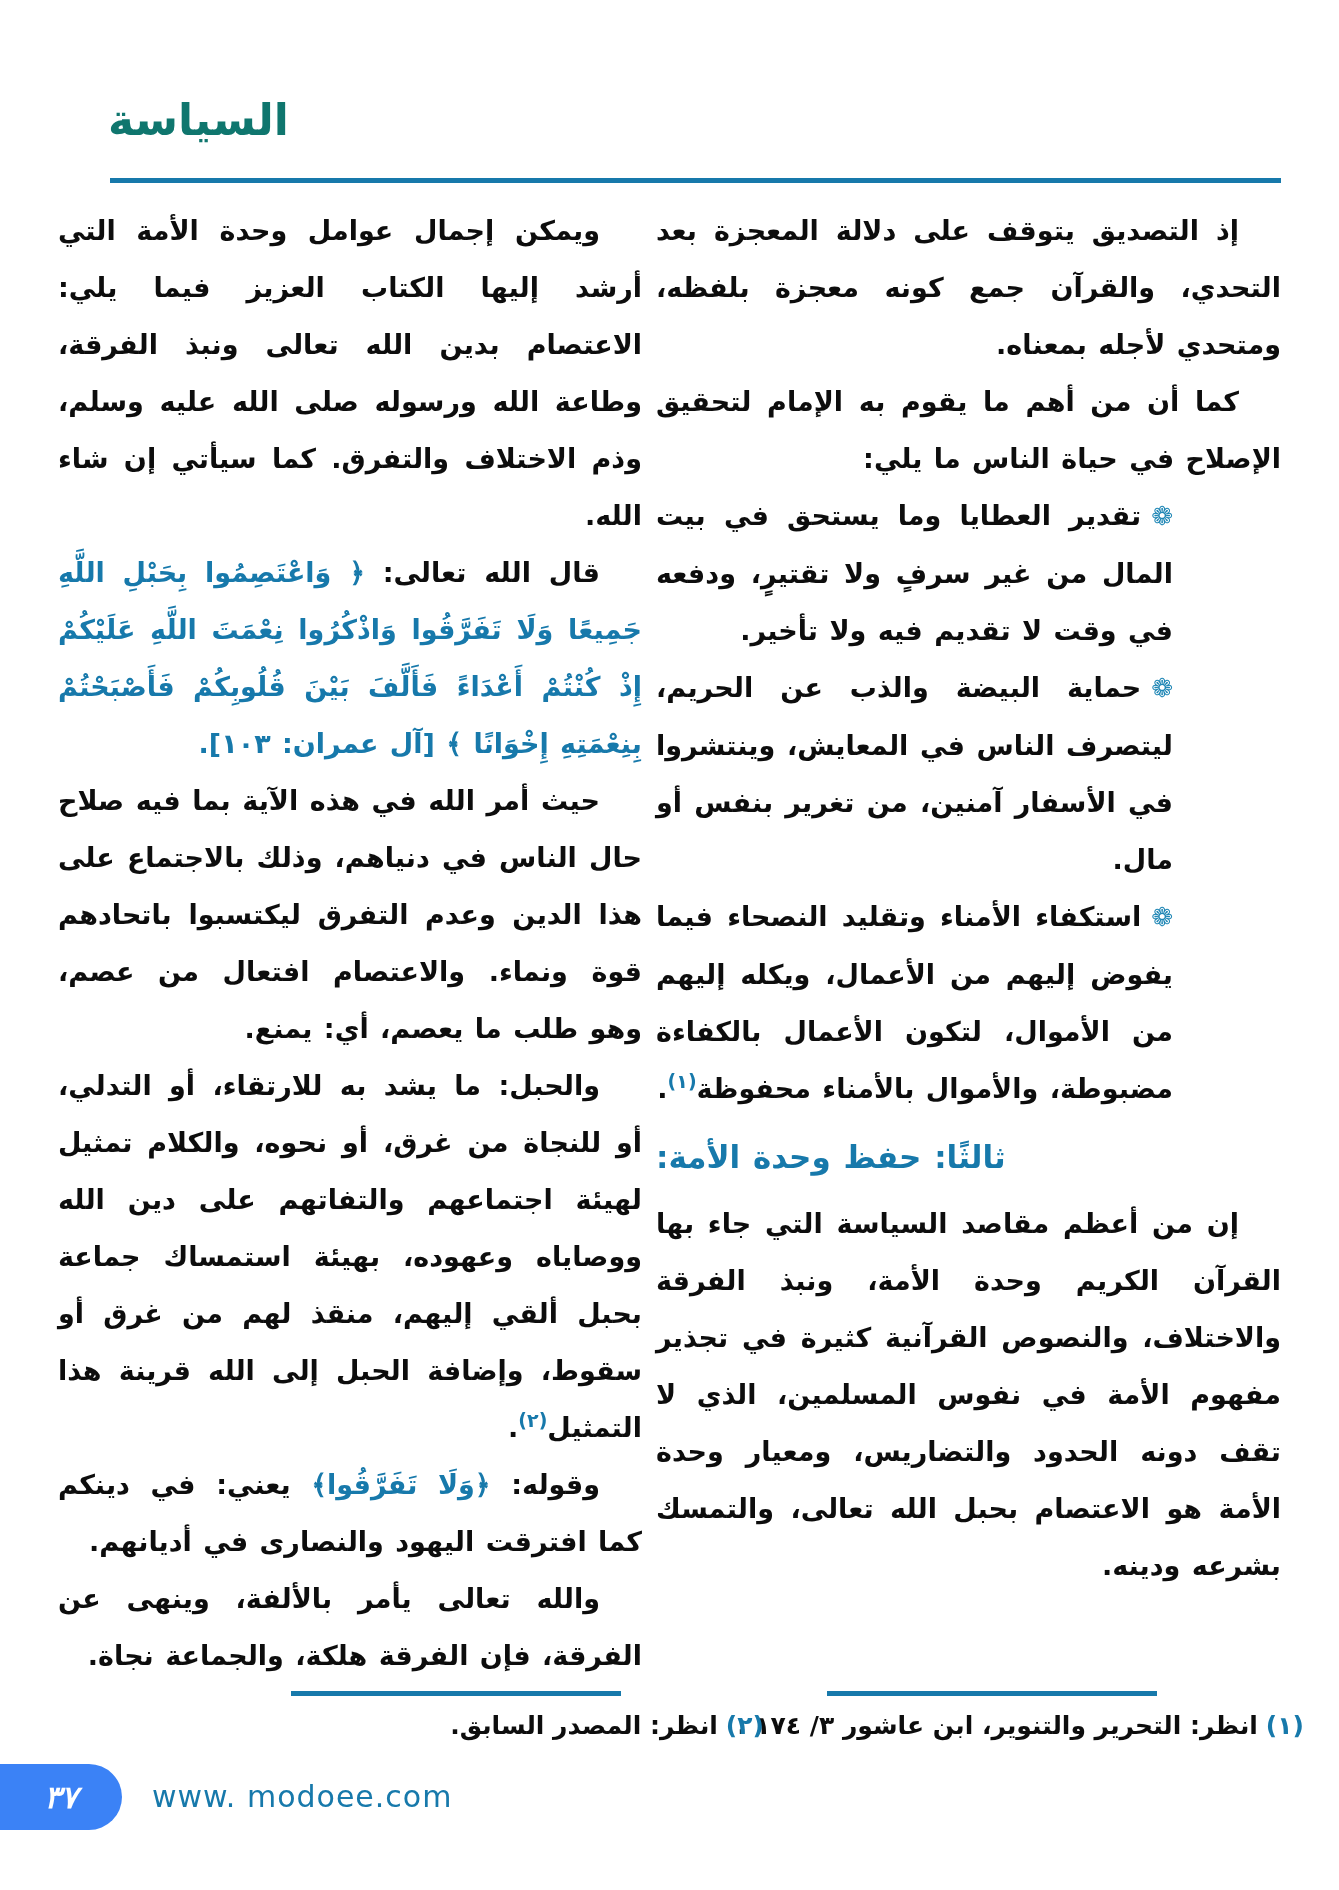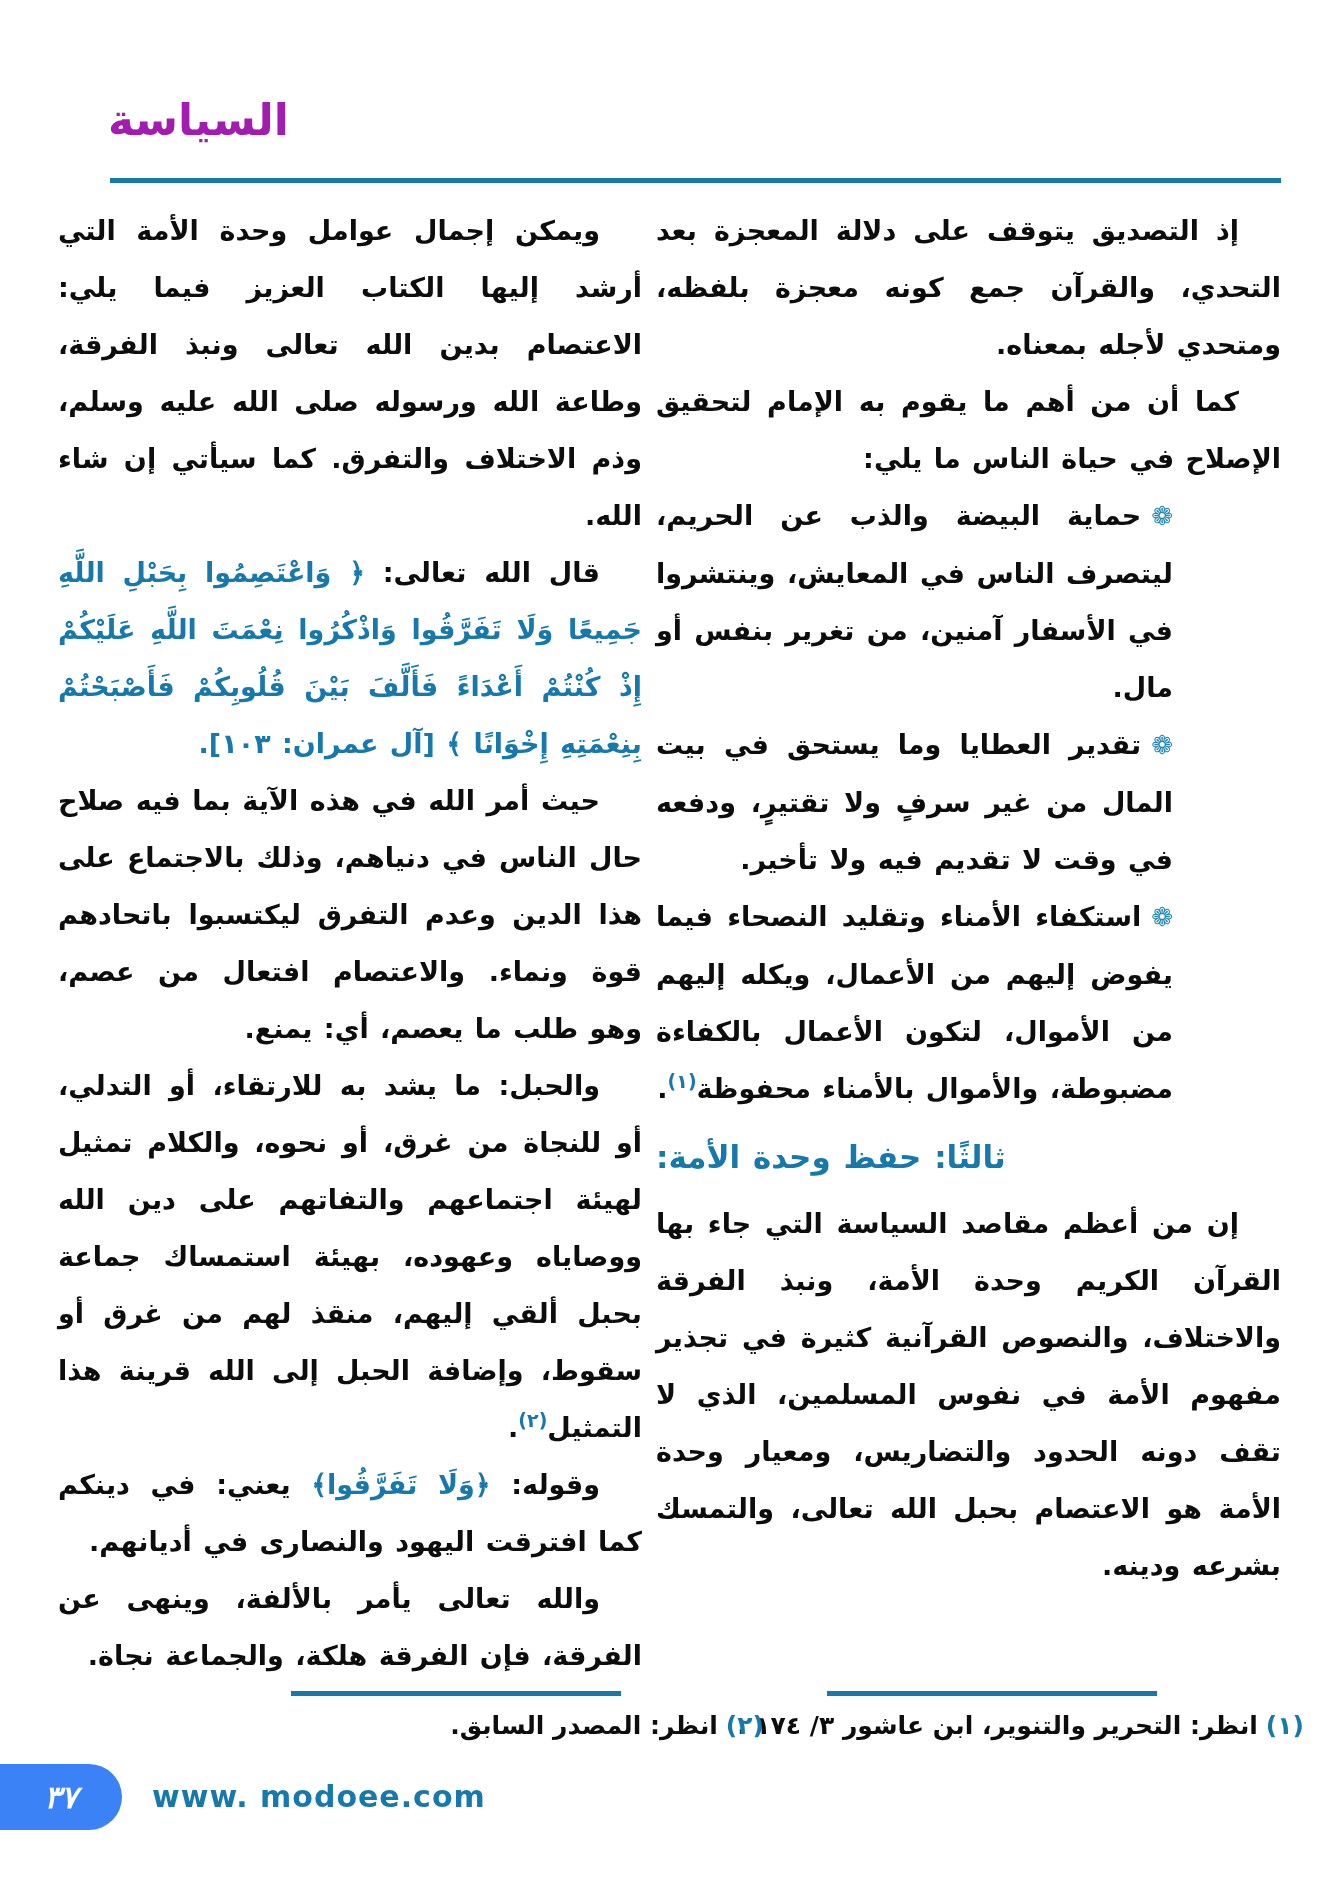--- a/index.html
+++ b/index.html
@@ -14,21 +14,21 @@
     direction: rtl;
   }
 
   
   .header-title {
     position: absolute;
     left: 108px;
     top: 98px;
     font-size: 44px;
     font-weight: bold;
-    color: #a21caf;
+    color: #0f766e;
     line-height: 1;
     text-align: right;
   }
   .header-rule {
     position: absolute;
     left: 110px;
     top: 178px;
     width: 1171px;
     height: 5px;
     background: #1779AB;
@@ -110,42 +110,42 @@
     font-weight: bold;
     font-style: italic;
   }
   .website {
     position: absolute;
     left: 152px;
     top: 1779px;
     direction: ltr;
     color: #1779AB;
     font-size: 30px;
-    font-weight: bold;
+    font-weight: normal;
     letter-spacing: 1px;
   }
 </style>
 </head>
 <body>
 
 <div class="page">
 
   <div class="header-title">السياسة</div>
   <div class="header-rule"></div>
 
   <div class="col col-right">
     <p class="para"><span>إذ التصديق يتوقف على دلالة المعجزة بعد التحدي، والقرآن جمع كونه معجزة بلفظه، ومتحدي لأجله بمعناه.</span></p>
     <p class="para"><span>كما أن من أهم ما يقوم به الإمام لتحقيق الإصلاح في حياة الناس ما يلي:</span></p>
 
     <div class="bullet-list">
       <div class="bullet-item">
-        <span class="rosette">❁</span><span>حماية البيضة والذب عن الحريم، ليتصرف الناس في المعايش، وينتشروا في الأسفار آمنين، من تغرير بنفس أو مال.</span>
+        <span class="rosette">❁</span><span>تقدير العطايا وما يستحق في بيت المال من غير سرفٍ ولا تقتيرٍ، ودفعه في وقت لا تقديم فيه ولا تأخير.</span>
       </div>
       <div class="bullet-item">
-        <span class="rosette">❁</span><span>تقدير العطايا وما يستحق في بيت المال من غير سرفٍ ولا تقتيرٍ، ودفعه في وقت لا تقديم فيه ولا تأخير.</span>
+        <span class="rosette">❁</span><span>حماية البيضة والذب عن الحريم، ليتصرف الناس في المعايش، وينتشروا في الأسفار آمنين، من تغرير بنفس أو مال.</span>
       </div>
       <div class="bullet-item">
         <span class="rosette">❁</span><span>استكفاء الأمناء وتقليد النصحاء فيما يفوض إليهم من الأعمال، ويكله إليهم من الأموال، لتكون الأعمال بالكفاءة مضبوطة، والأموال بالأمناء محفوظة</span><sup class="fn-ref">(١)</sup><span>.</span>
       </div>
     </div>
 
     <h2 class="section-heading">ثالثًا: حفظ وحدة الأمة:</h2>
 
     <p class="para"><span>إن من أعظم مقاصد السياسة التي جاء بها القرآن الكريم وحدة الأمة، ونبذ الفرقة والاختلاف، والنصوص القرآنية كثيرة في تجذير مفهوم الأمة في نفوس المسلمين، الذي لا تقف دونه الحدود والتضاريس، ومعيار وحدة الأمة هو الاعتصام بحبل الله تعالى، والتمسك بشرعه ودينه.</span></p>
   </div>

